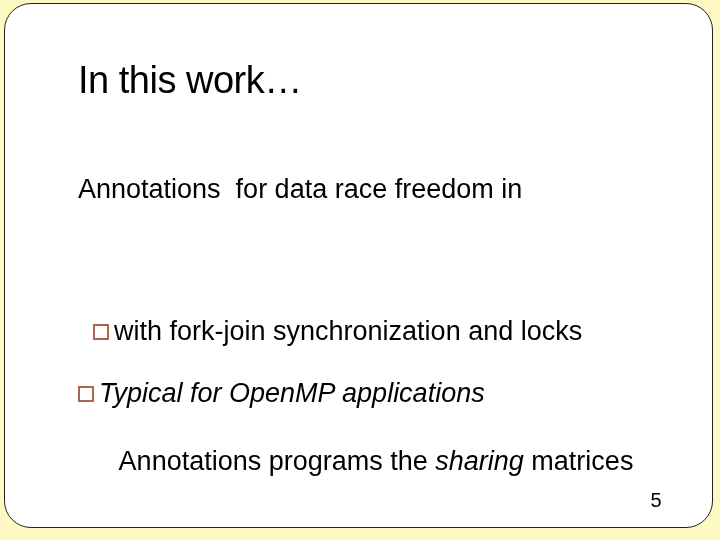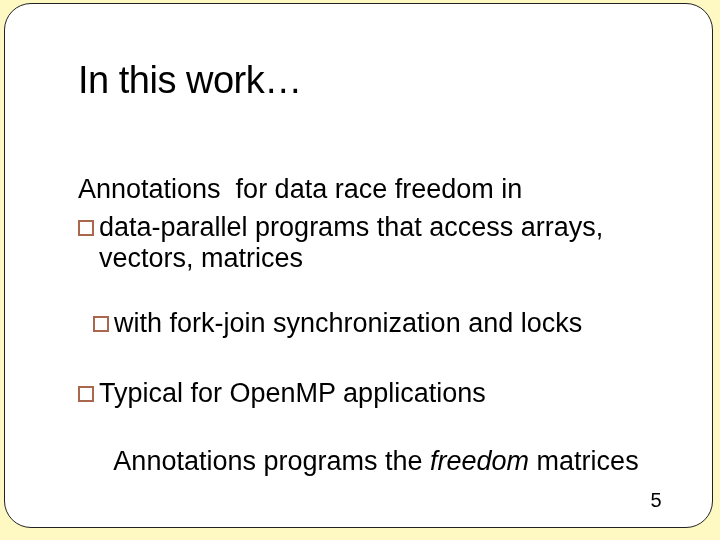--- a/index.html
+++ b/index.html
@@ -50,22 +50,22 @@
     left: 78px;
     font-size: 27px;
     line-height: 31px;
     color: var(--text, #000000);
     padding-left: 21px;
     text-indent: -21px;
     white-space: pre-wrap;
     width: 580px;
   }
   .bullet-item.b1 { top: 212px; }
-  .bullet-item.b2 { top: 308px; padding-left: 36px; }
-  .bullet-item.b3 { top: 378px; }
+  .bullet-item.b2 { top: 316px; padding-left: 36px; }
+  .bullet-item.b3 { top: 378px; font-style: italic; }
   .bullet-square {
     display: inline-block;
     width: 12px;
     height: 12px;
     border: 2px solid var(--bullet-border, #ab674e);
     margin-right: 5px;
     background: #ffffff;
     box-sizing: content-box;
   }
   .closing-line {
@@ -92,23 +92,21 @@
 </head>
 <body>
 
 <div class="canvas">
   <div class="slide-frame"></div>
 
   <div class="page-title">In this work…</div>
 
   <div class="intro-text">Annotations  for data race freedom in</div>
 
-  <div class="bullet-item b1"><span class="bullet-square"></span><span>data-parallel programs that access arrays,
-vectors, matrices</span></div>
 
   <div class="bullet-item b2"><span class="bullet-square"></span><span>with fork-join synchronization and locks</span></div>
 
   <div class="bullet-item b3"><span class="bullet-square"></span><span>Typical for OpenMP applications</span></div>
 
-  <div class="closing-line"><span>Annotations programs the </span><span class="em">freedom</span><span> matrices</span></div>
+  <div class="closing-line"><span>Annotations programs the </span><span class="em">sharing</span><span> matrices</span></div>
 
   <div class="page-number">5</div>
 </div>
 
 </body></html>

